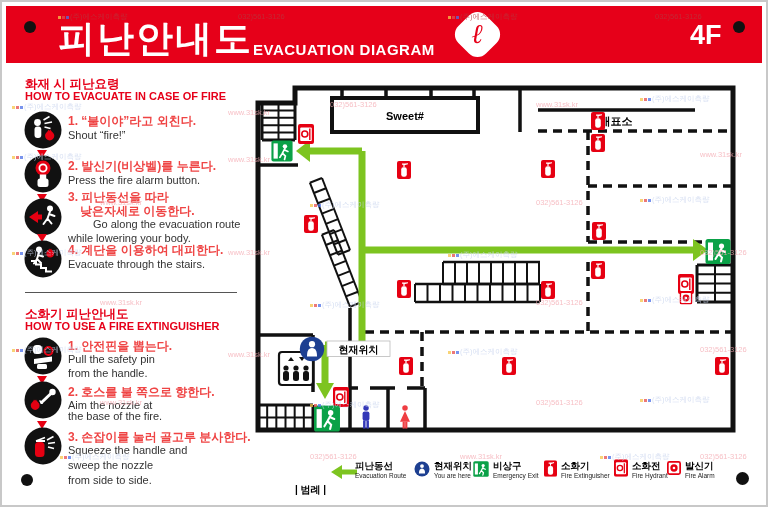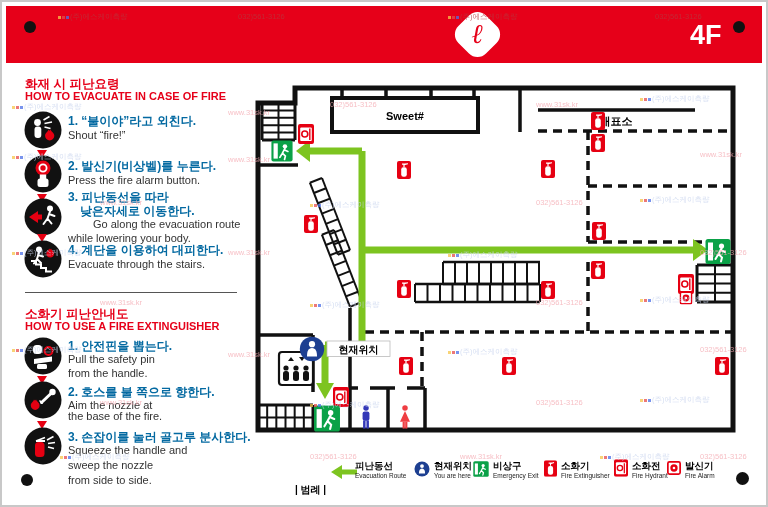--- a/index.html
+++ b/index.html
@@ -15,21 +15,21 @@
      transform:rotate(-45deg);color:#e60019;font-family:"Liberation Serif",serif;font-style:italic;font-weight:bold;font-size:27px;}
   .brand{position:absolute;left:506px;top:17px;font-size:22px;font-weight:bold;color:#fff;letter-spacing:1px;}
   .floor{position:absolute;left:684px;top:14px;font-size:27px;font-weight:bold;color:#fff;}
   
   .sec-ko{position:absolute;left:25px;color:#e60019;font-weight:bold;font-size:12.5px;}
   .sec-en{position:absolute;left:25px;color:#e60019;font-weight:bold;font-size:11px;}
   .divider{position:absolute;left:25px;top:292px;width:212px;border-top:1.5px solid #555;}
   .icn{position:absolute;left:24px;width:38px;height:38px;}
   .tri{position:absolute;left:37px;width:0;height:0;border-left:5px solid transparent;
        border-right:5px solid transparent;border-top:8px solid #e60012;}
-  .ko{position:absolute;left:68px;font-size:12px;font-weight:bold;color:#0369a1;white-space:nowrap;}
+  .ko{position:absolute;left:68px;font-size:12px;font-weight:bold;color:#ef4444;white-space:nowrap;}
   .ko.ind{left:80px;}
   .en{position:absolute;left:68px;font-size:11px;color:#333;white-space:nowrap;}
   
   .lg-t{position:absolute;font-size:10px;font-weight:bold;color:#000;white-space:nowrap;}
   .lg-ko{position:absolute;font-size:9.5px;font-weight:bold;color:#000;white-space:nowrap;}
   .lg-en{position:absolute;font-size:6.5px;color:#222;white-space:nowrap;}
   .lg-ic{position:absolute;}
   .screw{position:absolute;background:#111;border-radius:50%;z-index:72;}
   
   #wm{position:absolute;inset:0;pointer-events:none;z-index:50;}
@@ -38,20 +38,22 @@
   
   .rm{font:bold 11px "Liberation Sans",sans-serif;fill:#000;text-anchor:middle;}
   .here-t{font:bold 10px "Liberation Sans",sans-serif;fill:#000;text-anchor:middle;}
 </style>
 </head>
 <body>
 
 <div class="frame"></div>
 
 <div class="header">
+  <span class="t-ko">피난안내도</span>
+  <span class="t-en">EVACUATION DIAGRAM</span>
   <span class="logo">
       <span>ℓ</span>
     </span>
   <span class="floor">4F</span>
 </div>
 <div class="screw" style="left:24px;top:21px;width:12px;height:12px;"></div>
 <div class="screw" style="left:733px;top:21px;width:12px;height:12px;"></div>
 <div class="screw" style="left:21px;top:474px;width:12px;height:12px;"></div>
 <div class="screw" style="left:736px;top:472px;width:13px;height:13px;"></div>
 

